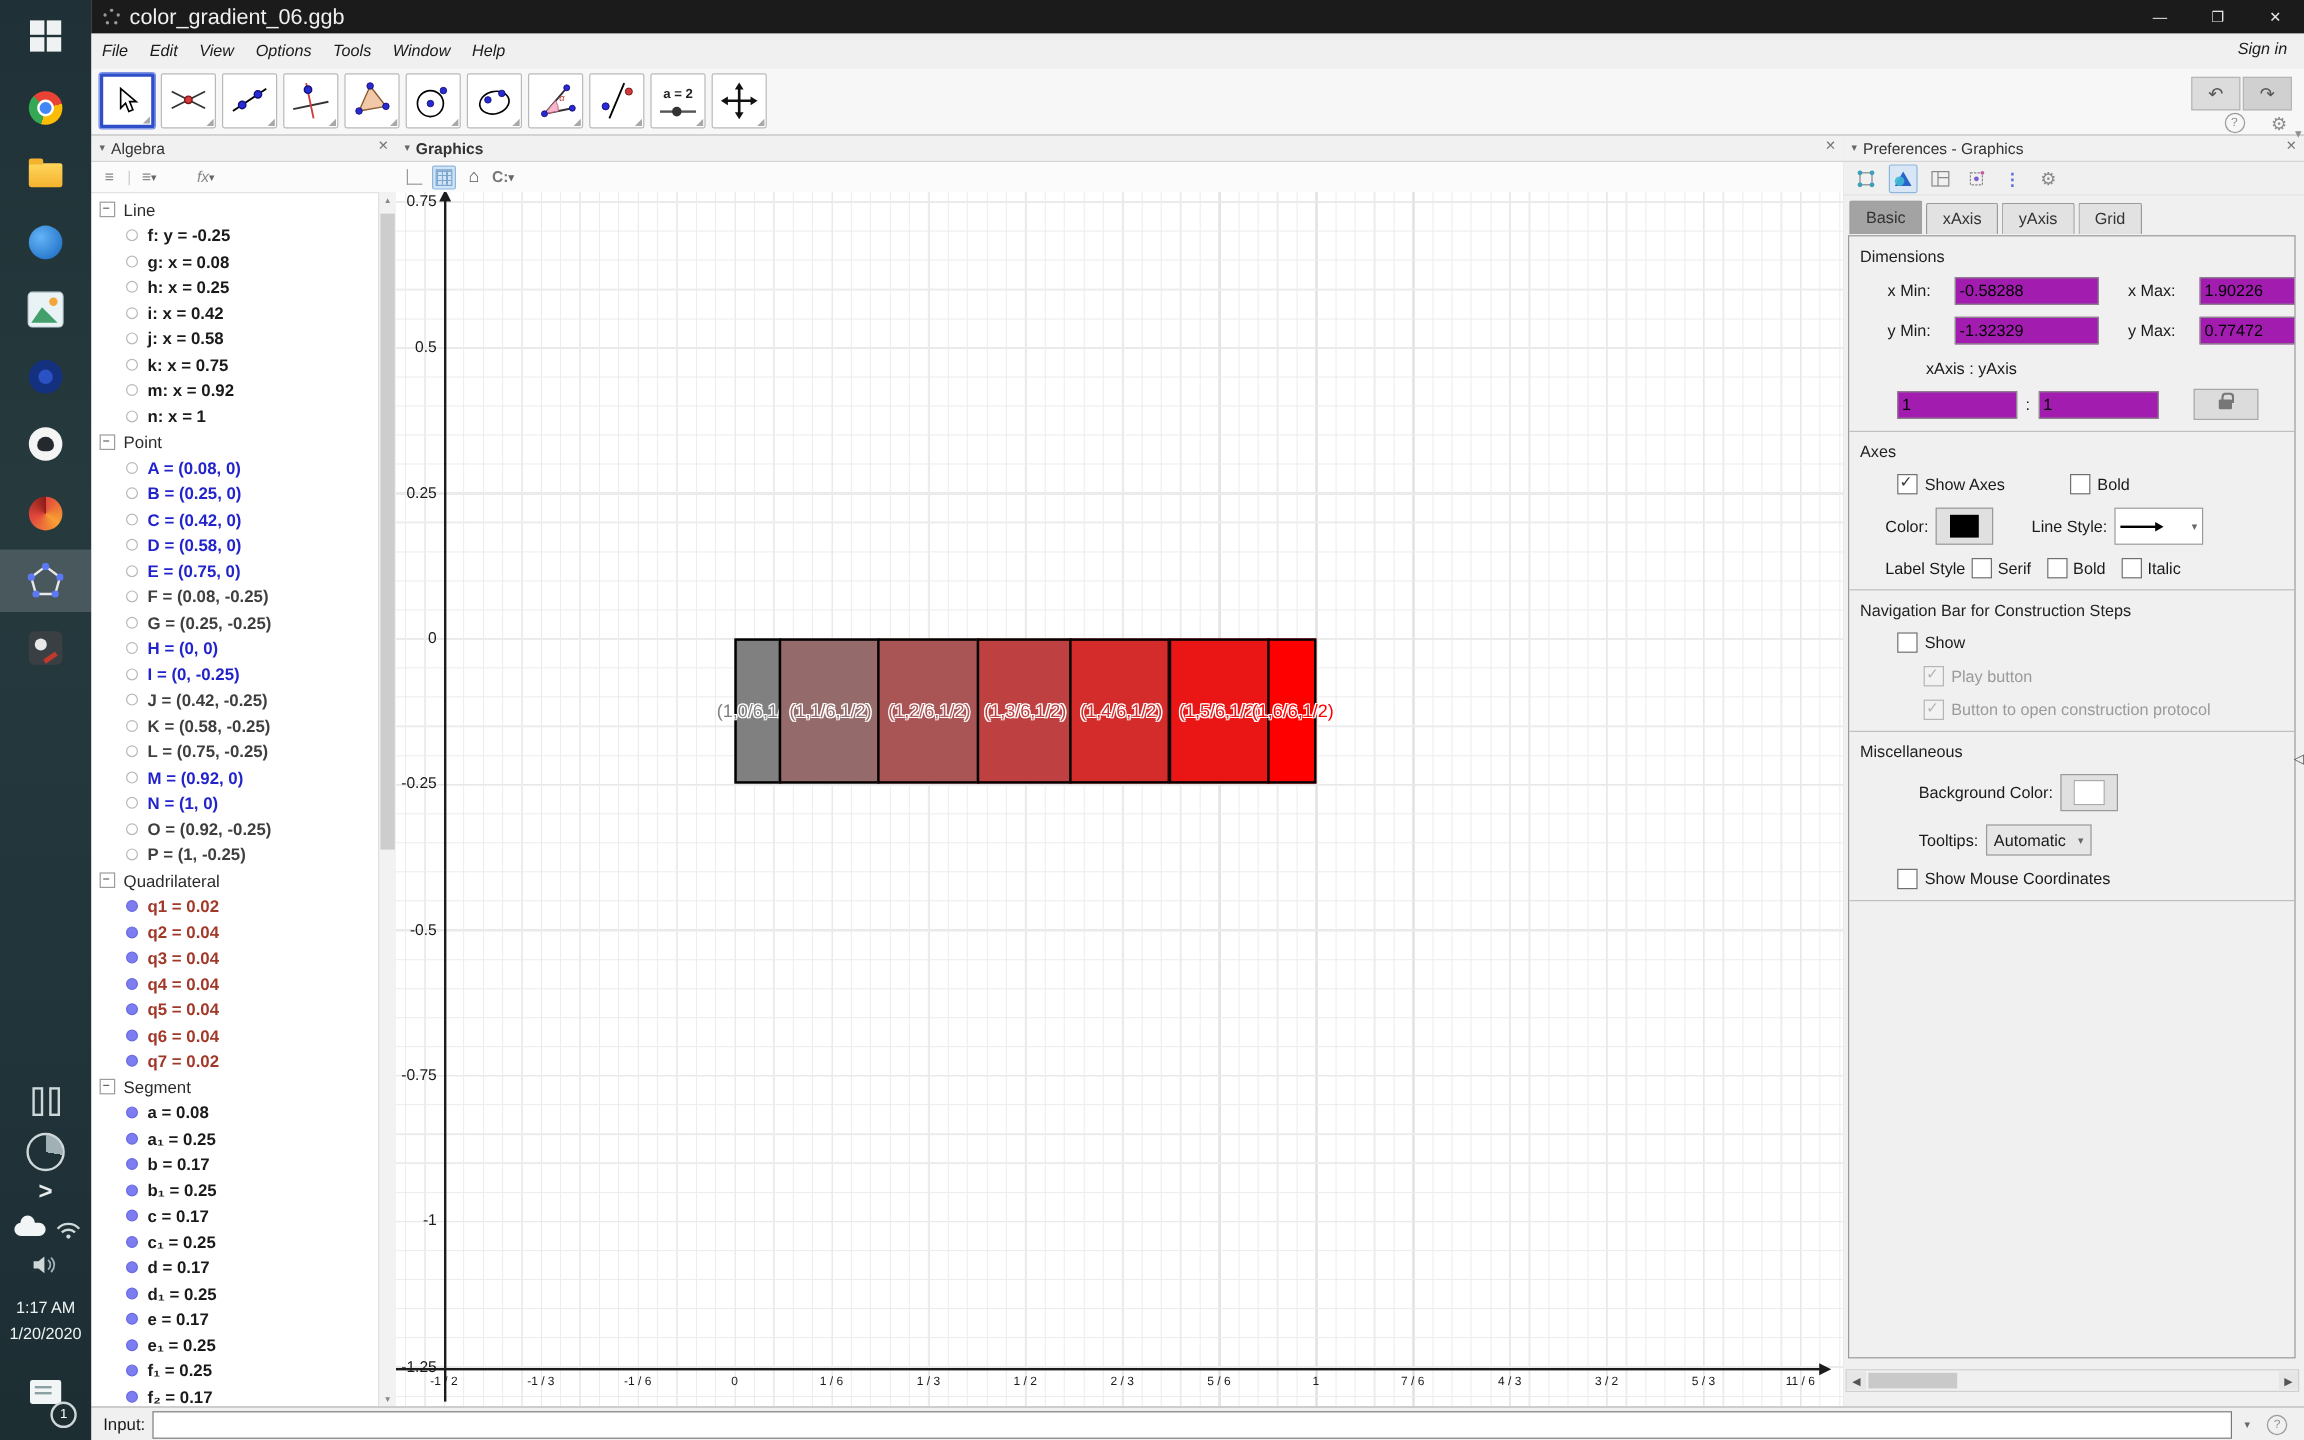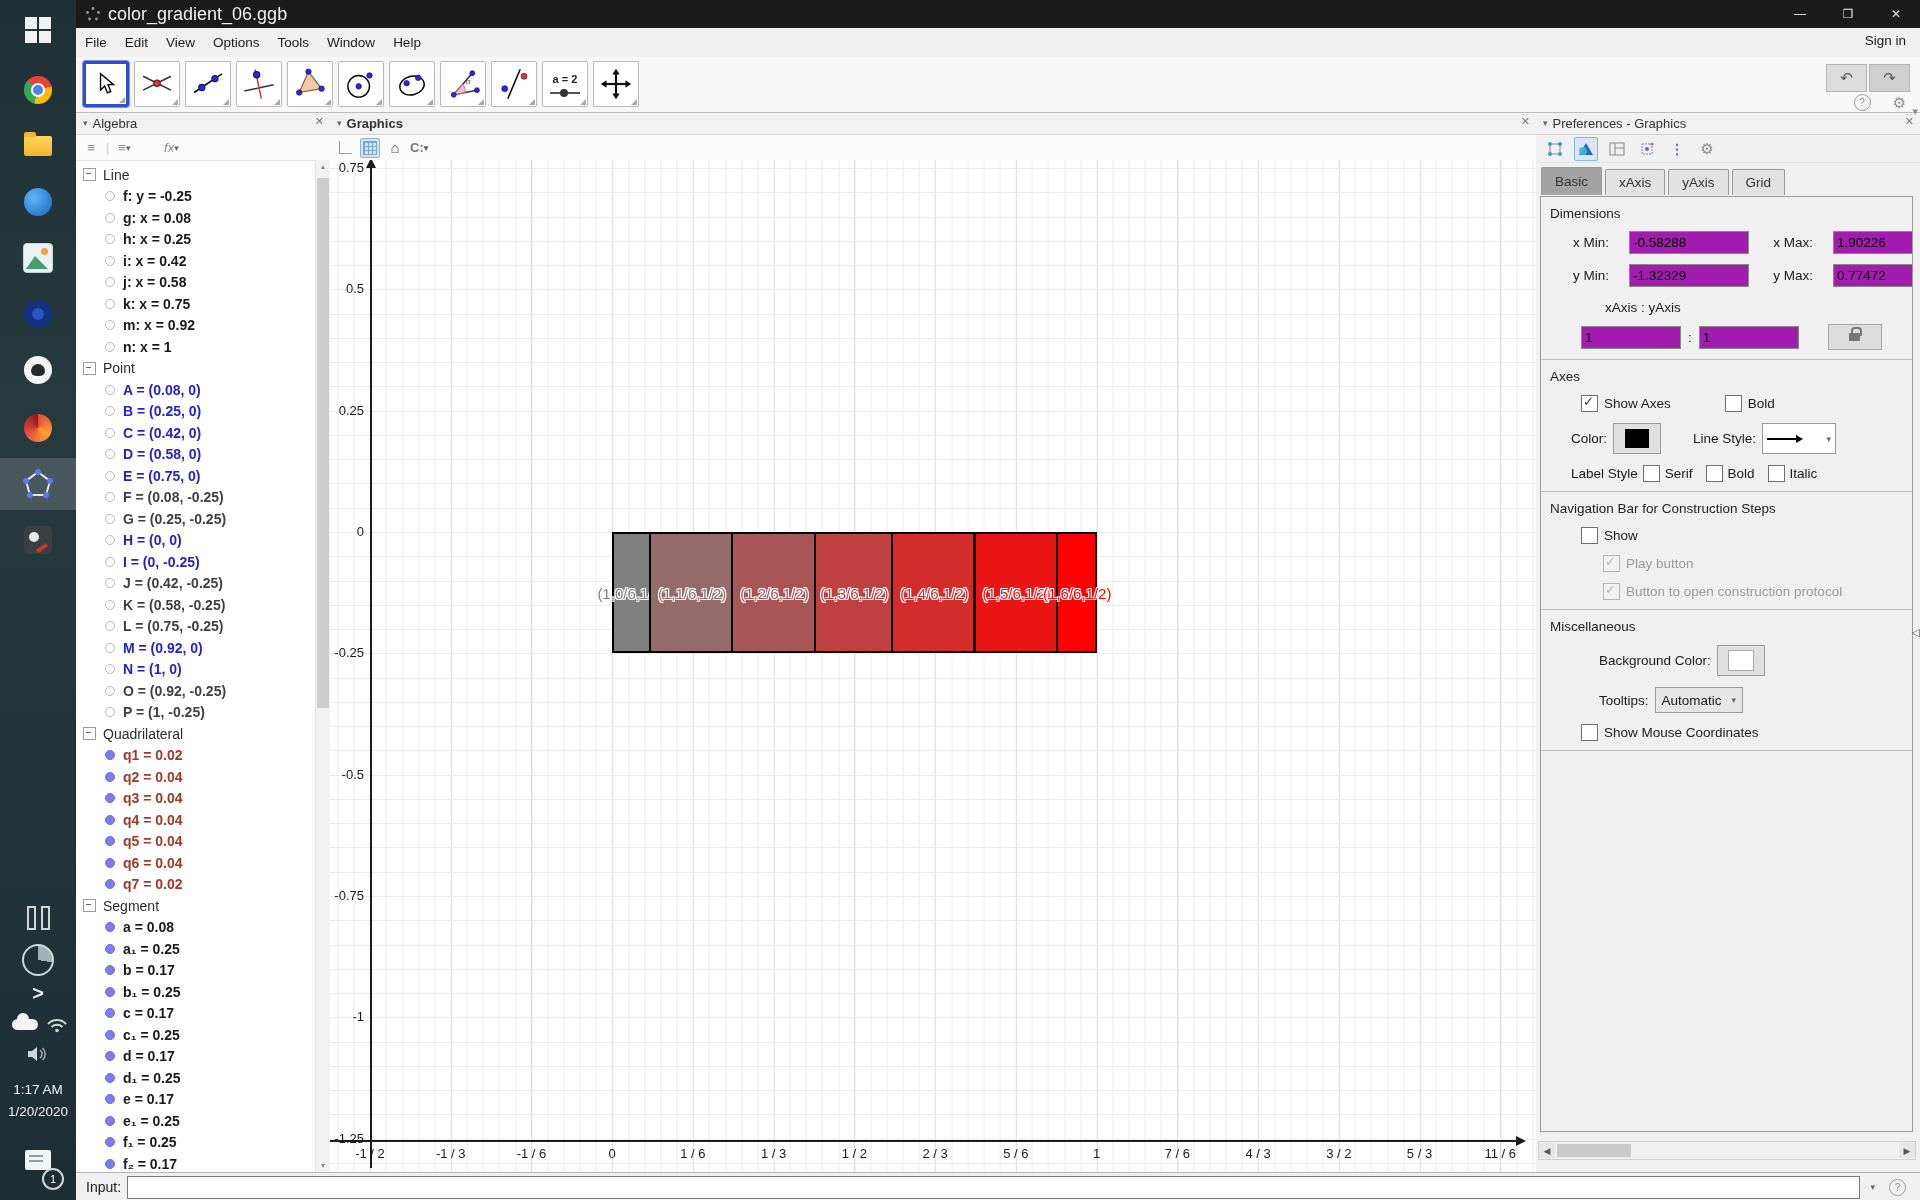--- a/index.html
+++ b/index.html
@@ -38,21 +38,21 @@
   .tb-time{position:absolute;left:0;width:76px;text-align:center;color:#eef4f4;font-size:13.5px;}
   .notif-ic{width:26px;height:20px;background:#f2f5f5;border-radius:2px;position:relative;}
   .notif-ic::before{content:"";position:absolute;left:4px;top:5px;width:14px;height:2px;background:#8aa0a4;box-shadow:0 5px 0 #8aa0a4;}
   .notif-badge{position:absolute;right:12px;bottom:-8px;width:18px;height:18px;border-radius:50%;border:2px solid #cfd8d9;background:rgba(30,45,50,.85);color:#fff;font-size:11px;display:flex;align-items:center;justify-content:center;}
   
   .titlebar{position:absolute;left:76px;top:0;right:0;height:28px;background:#1b1b1b;color:#fff;display:flex;align-items:center;z-index:40;}
   .tb-title{font-size:18px;margin-left:8px;color:#f0f0f0;}
   .tb-logo{margin-left:10px;}
   .win-controls{position:absolute;right:0;top:0;height:28px;display:flex;}
   .win-btn{width:48px;height:28px;display:flex;align-items:center;justify-content:center;color:#e8e8e8;font-size:12px;}
-  .menubar{position:absolute;left:76px;top:28px;right:0;height:29px;background:#f0f0f0;display:flex;align-items:center;font-size:13.5px;z-index:40;border-bottom:1px solid #e2e2e2;}
+  .menubar{position:absolute;left:76px;top:28px;right:0;height:29px;background:#f0f0f0;display:flex;align-items:center;font-size:13.5px;z-index:40;border-bottom:1px solid #e2e2e2;font-style:italic;}
   .menu-item{padding:4px 9px;}
   .signin{position:absolute;right:14px;top:5px;font-size:13.5px;}
   .toolbar{position:absolute;left:76px;top:57px;right:0;height:55px;background:#f7f7f7;border-bottom:1px solid #bdbdbd;z-index:40;}
   .tools{position:absolute;left:7px;top:4px;display:flex;gap:5px;}
   .tool{width:46px;height:46px;background:#fff;border:1px solid #b9b9b9;border-radius:2px;position:relative;box-sizing:border-box;display:flex;align-items:center;justify-content:center;}
   .tool.selected{border:3px solid #2f4ec9;outline:1px solid #7d93e8;}
   .tool .dd{position:absolute;right:1px;bottom:1px;width:0;height:0;border-left:6px solid transparent;border-bottom:6px solid #a8a8a8;}
   .slider-tool{font-size:11px;font-weight:bold;color:#222;text-align:center;line-height:1;}
   .slider-tool .rail{display:block;width:30px;height:2px;background:#555;margin:7px auto 0;position:relative;}
   .slider-tool .rail::after{content:"";position:absolute;left:10px;top:-3px;width:8px;height:8px;border-radius:50%;background:#333;}
@@ -97,21 +97,21 @@
       repeating-linear-gradient(to right,#ececec 0 1px,transparent 1px 16.147px),
       repeating-linear-gradient(to bottom,#ececec 0 1px,transparent 1px 24.267px),
       repeating-linear-gradient(to right,#d2d2d2 0 1px,transparent 1px 80.733px),
       repeating-linear-gradient(to bottom,#d2d2d2 0 1px,transparent 1px 121.333px);
     background-position:7.6px 0,0 8px,40px 0,0 8px;}
   .yaxis{position:absolute;left:40px;top:6px;width:2px;height:1002px;background:#1c1c1c;}
   .yaxis-arrow{position:absolute;left:36px;top:-2px;width:0;height:0;border-left:5px solid transparent;border-right:5px solid transparent;border-bottom:10px solid #1c1c1c;}
   .xaxis{position:absolute;left:0;top:980px;width:1188px;height:2px;background:#1c1c1c;}
   .xaxis-arrow{position:absolute;left:1186px;top:976px;width:0;height:0;border-top:5px solid transparent;border-bottom:5px solid transparent;border-left:10px solid #1c1c1c;}
   .ylab{position:absolute;width:34px;text-align:right;font-size:13px;color:#1a1a1a;}
-  .xlab{position:absolute;font-size:13px;color:#1a1a1a;transform:translateX(-50%);white-space:nowrap;}
+  .xlab{position:absolute;font-size:10px;color:#1a1a1a;transform:translateX(-50%);white-space:nowrap;}
   .grect{position:absolute;border:2px solid #000;box-sizing:border-box;}
   .grect-label{position:absolute;font-size:15px;white-space:nowrap;transform:translate(-50%,-50%);
     text-shadow:-1px -1px 0 #fff,1px -1px 0 #fff,-1px 1px 0 #fff,1px 1px 0 #fff,0 1px 0 #fff,0 -1px 0 #fff;}
   
   .prefs{position:absolute;left:1536px;top:112px;width:384px;height:1060px;background:#f0f0f0;z-index:30;}
   .prefs-iconbar{height:27px;display:flex;align-items:center;gap:8px;padding-left:8px;border-bottom:1px solid #e3e3e3;}
   .pi-btn{width:22px;height:22px;display:flex;align-items:center;justify-content:center;border-radius:2px;}
   .pi-btn.active{background:#d8e6f5;border:1px solid #8db6dd;}
   .pi-dots{color:#5b6ee0;font-weight:bold;font-size:14px;}
   .pi-gear{color:#8a8a8a;font-size:15px;}

